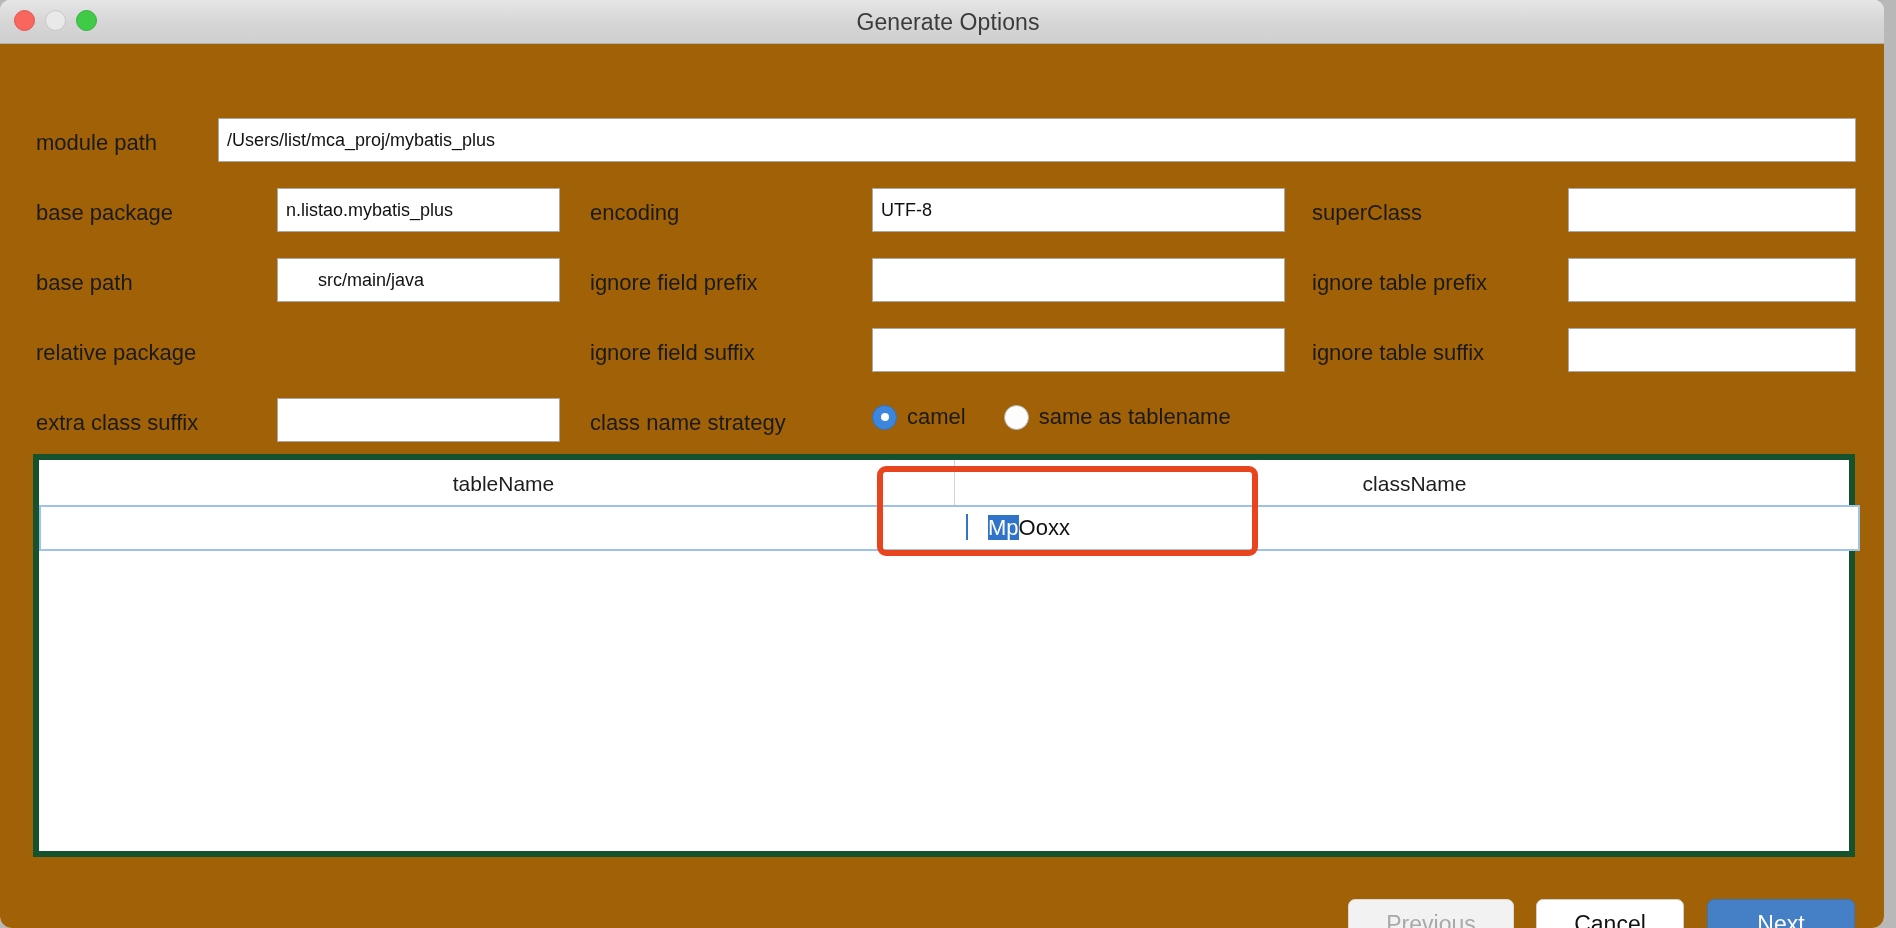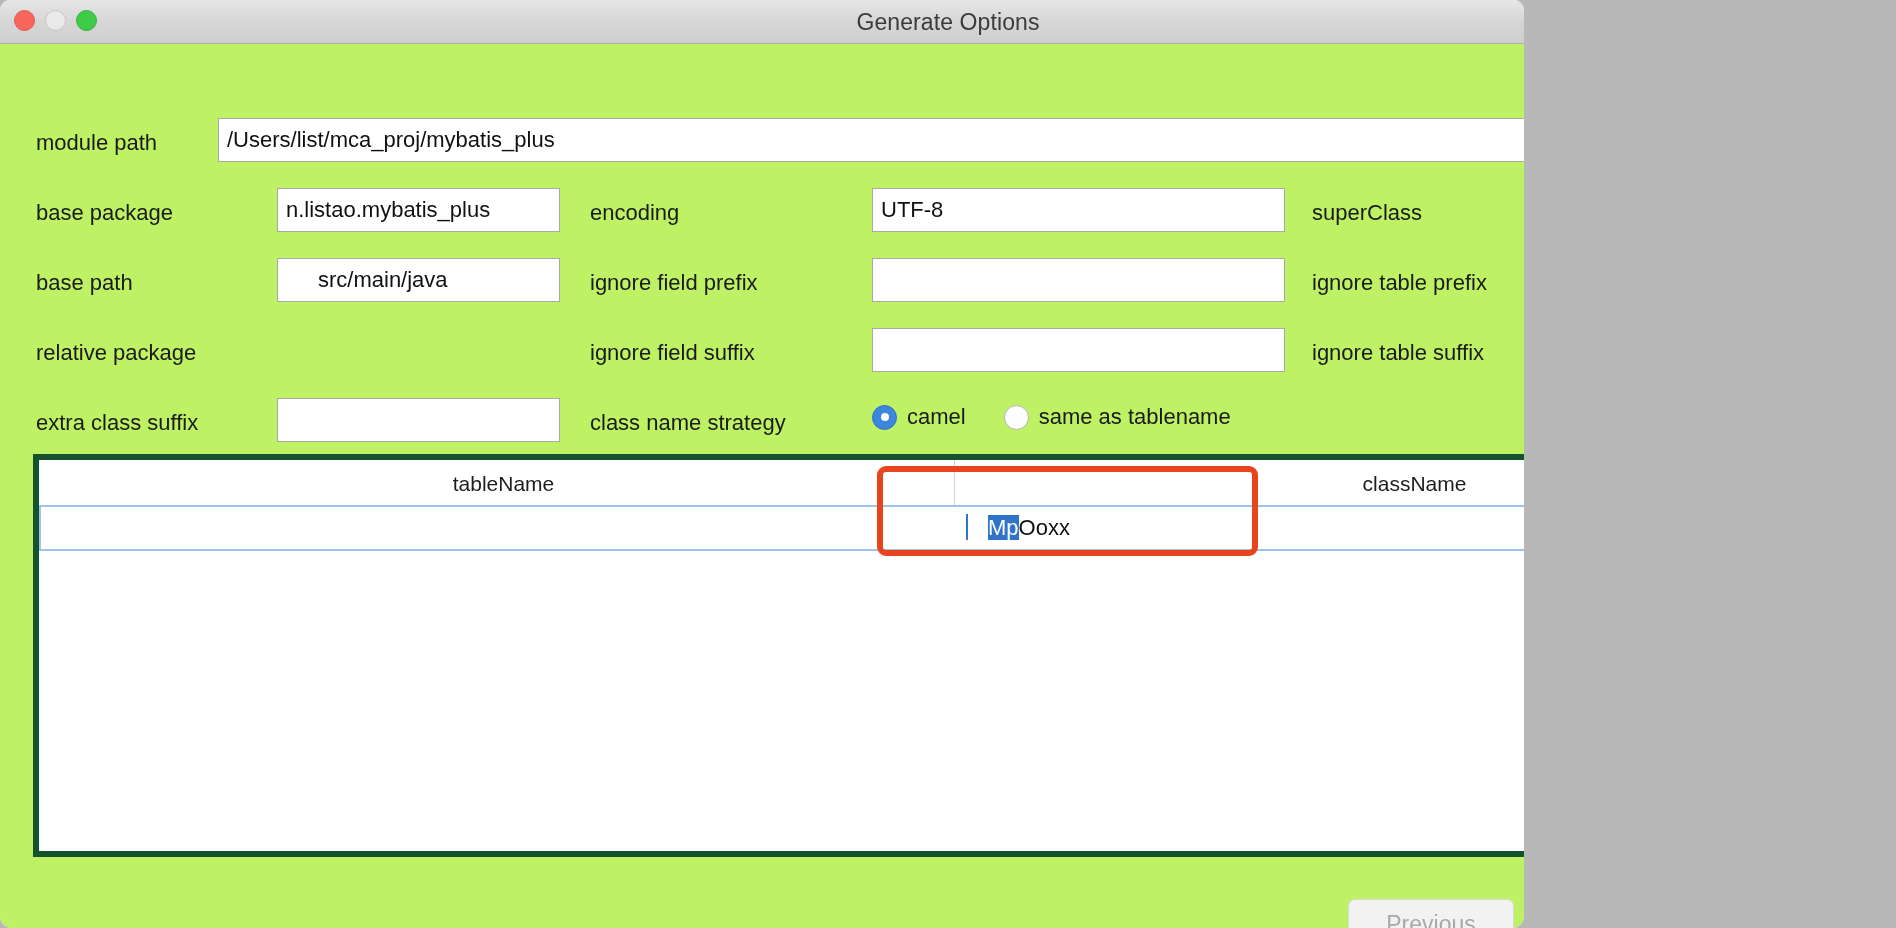--- a/index.html
+++ b/index.html
@@ -10,21 +10,21 @@
   body {
     width: 1896px;
     height: 928px;
     overflow: hidden;
     font-family: "Liberation Sans", sans-serif;
   }
 
   .window {
     position: absolute;
     left: 0; top: 0;
-    width: 1524px;
+    width: 1884px;
     height: 928px;
     background: #f0f0f0;
     border-radius: 10px 10px 12px 12px;
     overflow: hidden;
     box-sizing: border-box;
   }
 
   
   .titlebar {
     position: absolute;
@@ -62,37 +62,37 @@
     font-weight: 400;
     letter-spacing: 0.1px;
   }
 
   
   .content {
     position: absolute;
     left: 0; top: 44px;
     width: 1896px;
     height: 884px;
-    background: #bef264;
+    background: #a16207;
   }
 
   .label {
     position: absolute;
     font-size: 22px;
     color: #1a1a1a;
     white-space: nowrap;
     line-height: 1;
   }
 
   .field {
     position: absolute;
     background: #ffffff;
     border: 1px solid #a8a8a8;
     box-sizing: border-box;
-    font-size: 22px;
+    font-size: 18px;
     color: #111;
     padding: 0 8px;
     line-height: 42px;
     height: 44px;
     white-space: nowrap;
     overflow: hidden;
   }
 
   
   .lbl-modulepath { left: 36px;  top: 88px; }

